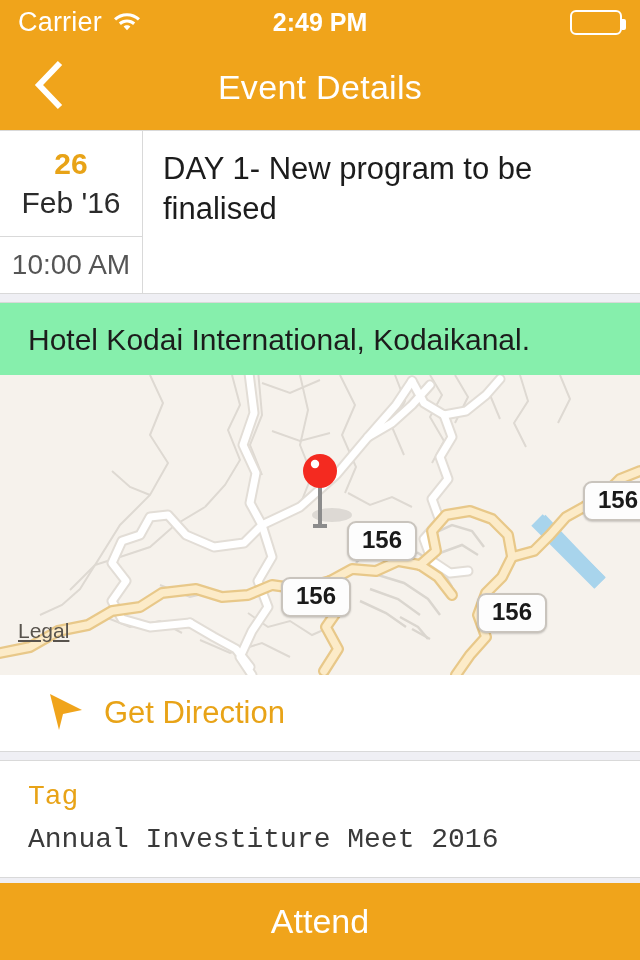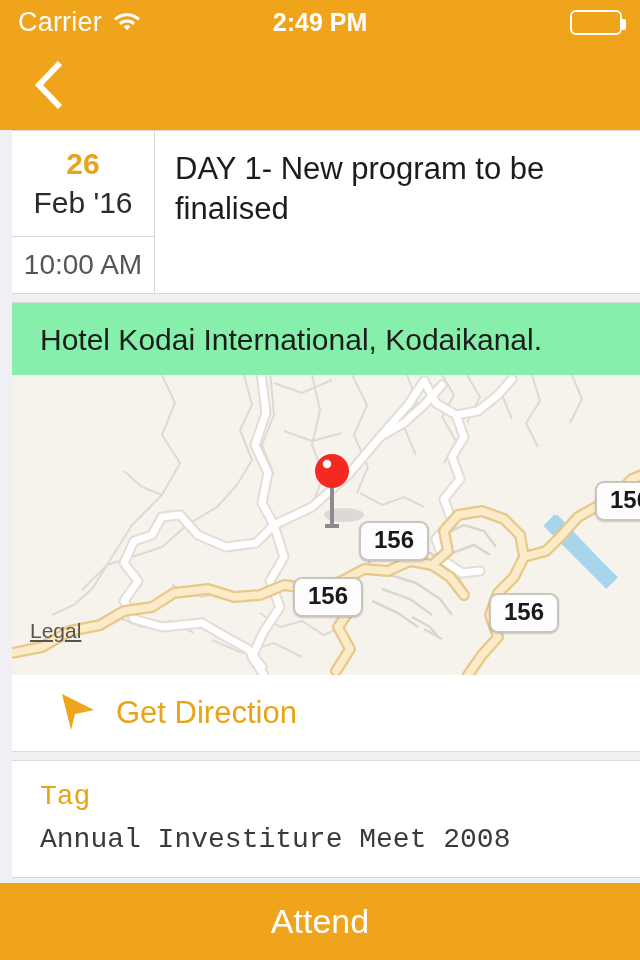--- a/index.html
+++ b/index.html
@@ -39,21 +39,21 @@
     position:relative; height:86px; background:#F0A41B;
     display:flex; align-items:center; justify-content:center;
   }
   .nav-title{ color:#fff; font-size:34px; font-weight:normal; letter-spacing:.3px; }
   .nav-back{
     position:absolute; left:14px; top:0; height:86px; width:70px;
     display:flex; align-items:center; justify-content:center; cursor:pointer;
   }
 
   
-  .content{ background:#efeff4;margin-left:12px; }
+  .content{ background:#efeff4; }
   .card{ background:#fff; }
 
   .sep-thin{ height:1px; background:#d9d9d9; }
   .sep-group{ height:10px; background:#efeff4;
     border-top:1px solid #d9d9d9; border-bottom:1px solid #d9d9d9; }
 
   
   .event-row{ display:flex; background:#fff; }
   .date-col{
     width:143px; flex:0 0 143px; border-right:1px solid #d9d9d9;
@@ -143,20 +143,21 @@
   </div>
 
   <div class="navbar">
     <div class="nav-back">
       <span>
         <svg width="34" height="54" viewBox="0 0 34 54">
           <polyline points="28,5 7,27 28,49" fill="none" stroke="#ffffff" stroke-width="6" stroke-linecap="butt" stroke-linejoin="miter"></polyline>
         </svg>
       </span>
     </div>
+    <div class="nav-title">Event Details</div>
   </div>
 
   <div class="content">
 
     <div class="sep-thin"></div>
 
     <div class="event-row card">
       <div class="date-col">
         <div class="date-box">
           <span class="date-day">26</span>
@@ -294,21 +295,21 @@
           <path d="M6 4 L38 20 L19 24 L15 40 Z" fill="#F0A41B"></path>
         </svg>
       </span>
       <span class="dir-label">Get Direction</span>
     </div>
 
     <div class="sep-group"></div>
 
     <div class="tagsec card">
       <div class="tag-head">Tag</div>
-      <div class="tag-value">Annual Investiture Meet 2008</div>
+      <div class="tag-value">Annual Investiture Meet 2016</div>
     </div>
 
     <div class="sep-group"></div>
   </div>
 
   <div class="attend">
     <span class="attend-label">Attend</span>
   </div>
 
 </div>

